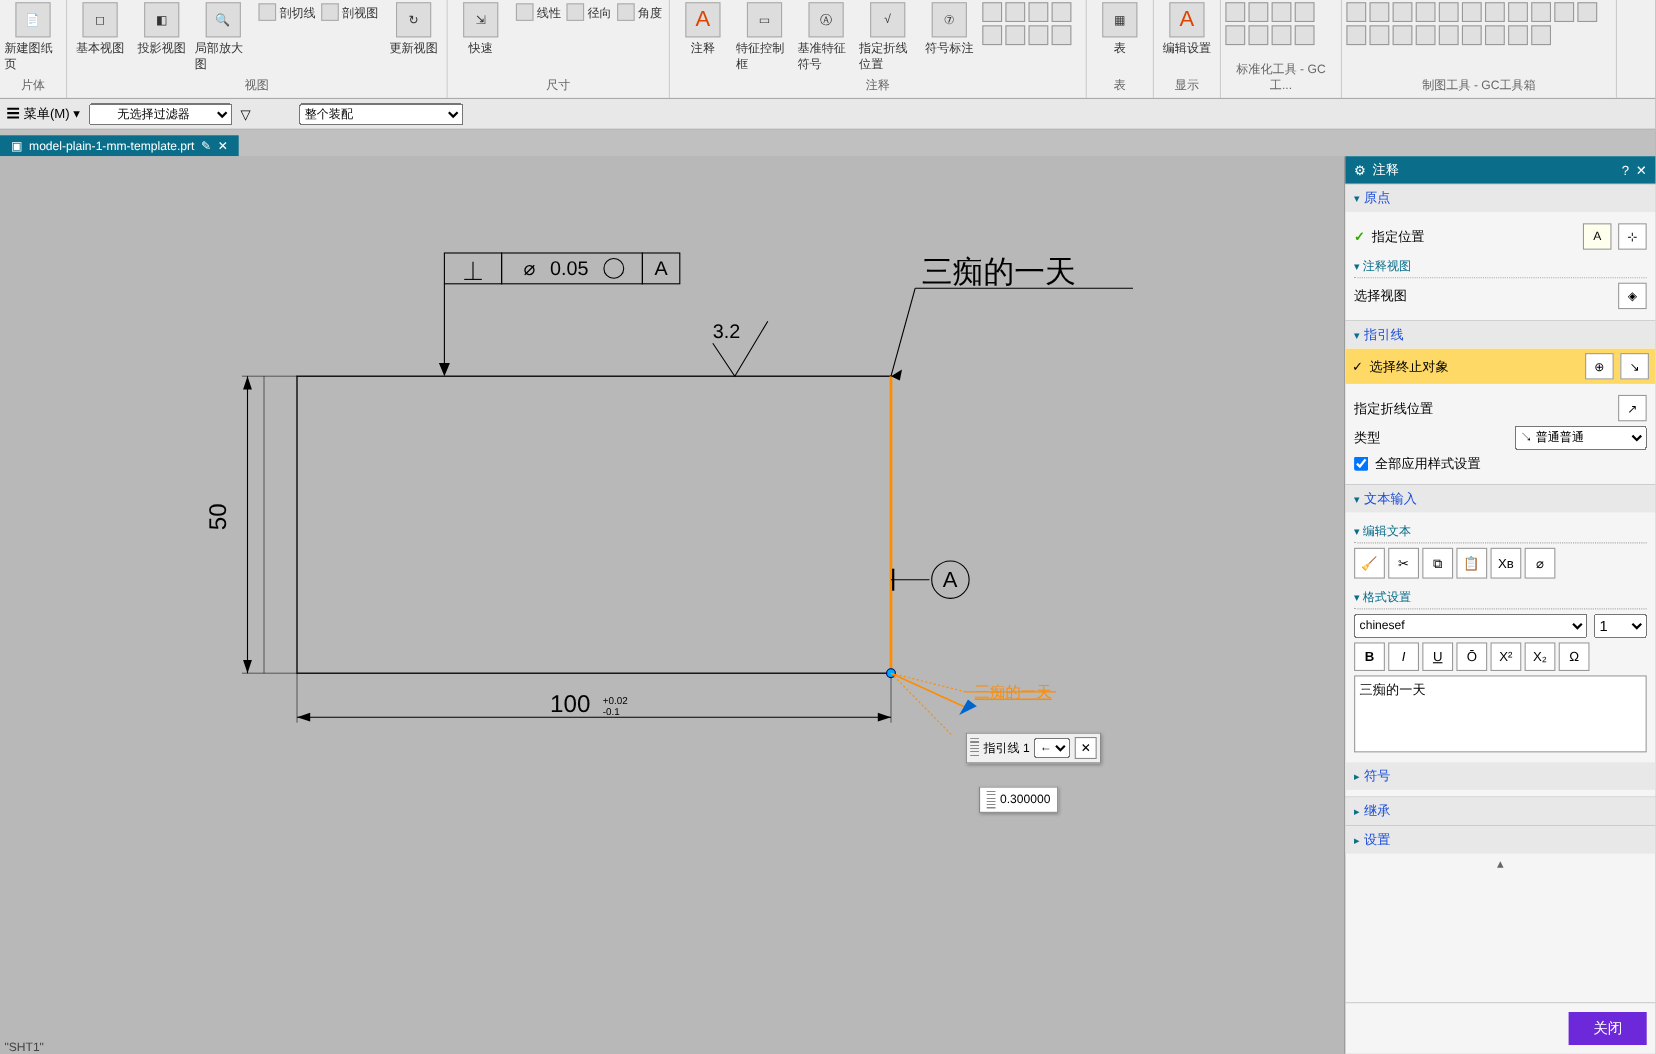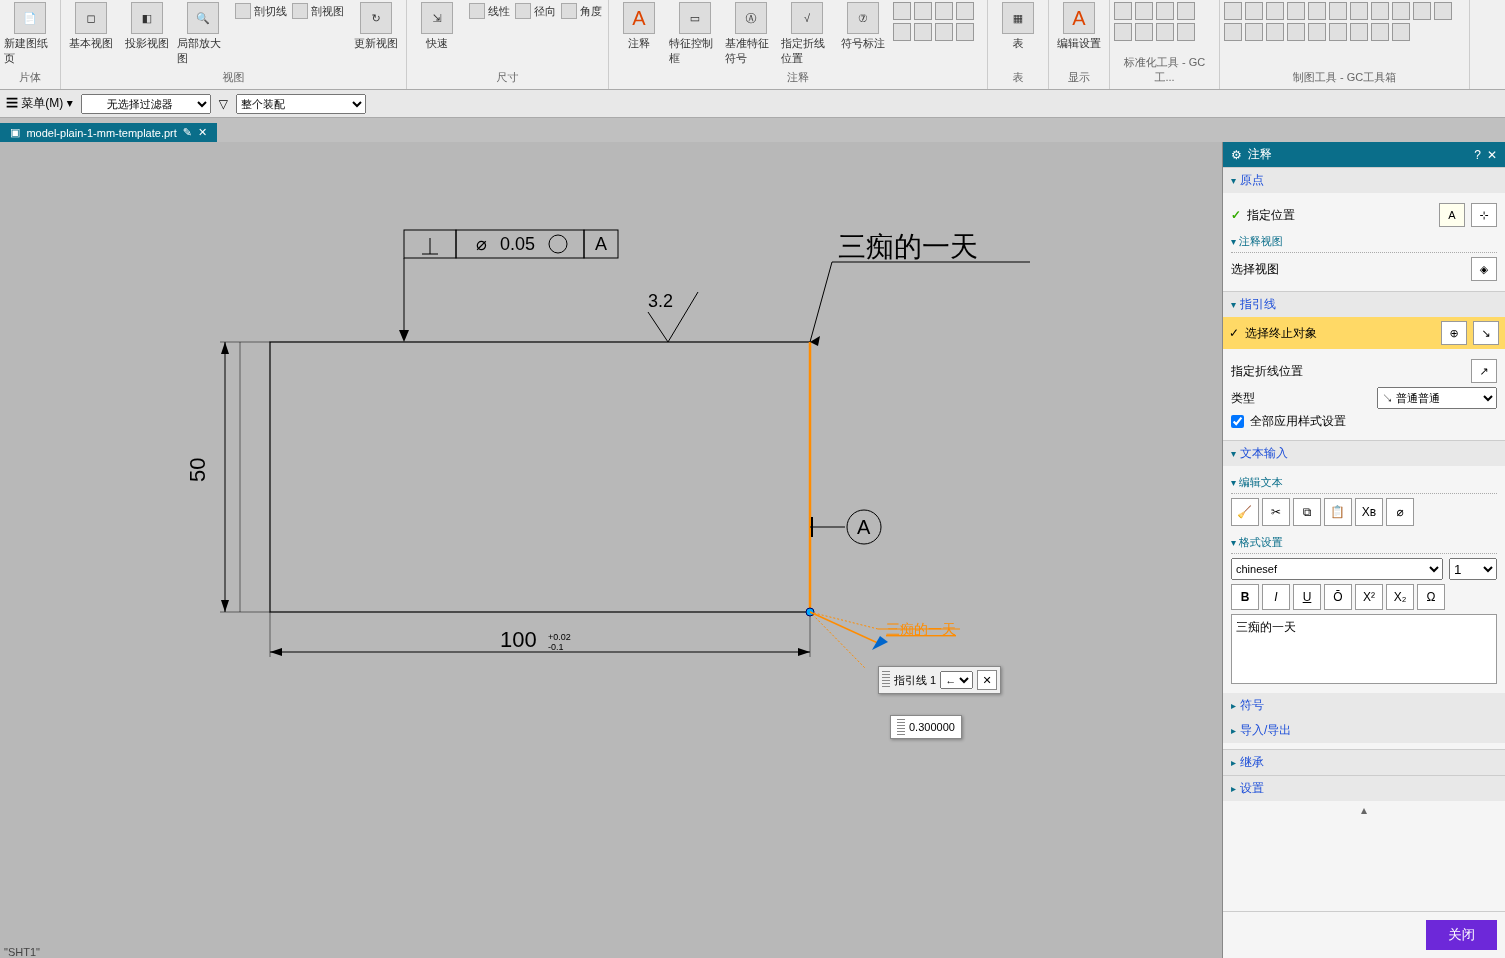--- a/index.html
+++ b/index.html
@@ -217,21 +217,21 @@
         <div class="ic"></div>
     </div>
     <div class="ribbon-label">制图工具 - GC工具箱</div>
   </div>
 </div>
 
 <div class="toolbar2">
   <span>☰ <span>菜单(M)</span> ▾</span>
   <select style="width:130px;text-align:center;"><option>无选择过滤器</option></select>
   <span>▽</span>
-  <select style="width:130px;"><option>整个装配</option></select>
+  <select style="width:149px;margin-left:36px;"><option>整个装配</option></select>
 </div>
 
 <div class="tabbar">
   <div class="tab">
     <span>▣</span>
     <span>model-plain-1-mm-template.prt</span>
     <span>✎</span>
     <span class="cx">✕</span>
   </div>
 </div>
@@ -406,23 +406,20 @@
             </div>
           <div class="fb">Ō</div>
           <div class="fb">X²</div>
           <div class="fb">X₂</div>
           <div class="fb">Ω</div>
         </div>
         <textarea class="note" style="">三痴的一天</textarea>
         <div class="sect-head collapsed" style="margin:6px -8px 0;">
             <span>符号</span>
           </div>
-        <div class="sect-head collapsed" style="margin:0 -8px;">
-            <span>导入/导出</span>
-          </div>
       </div>
     </div>
 
     <div class="sect">
       <div class="sect-head collapsed">
           <span>继承</span>
         </div>
     </div>
     <div class="sect">
       <div class="sect-head collapsed">

